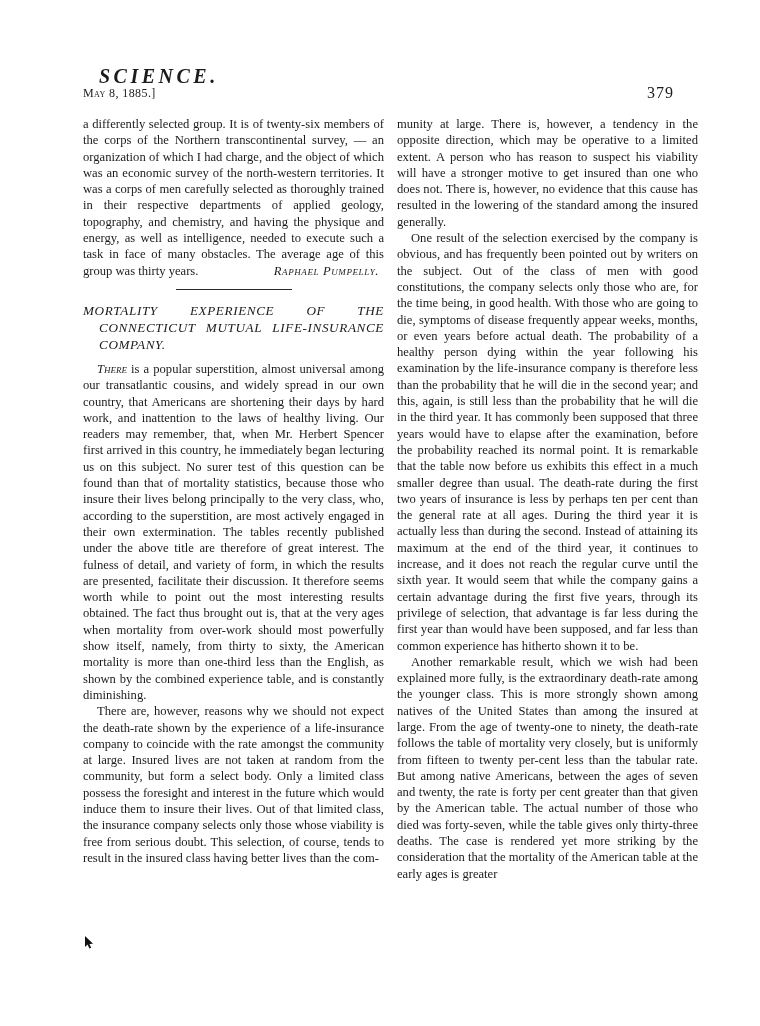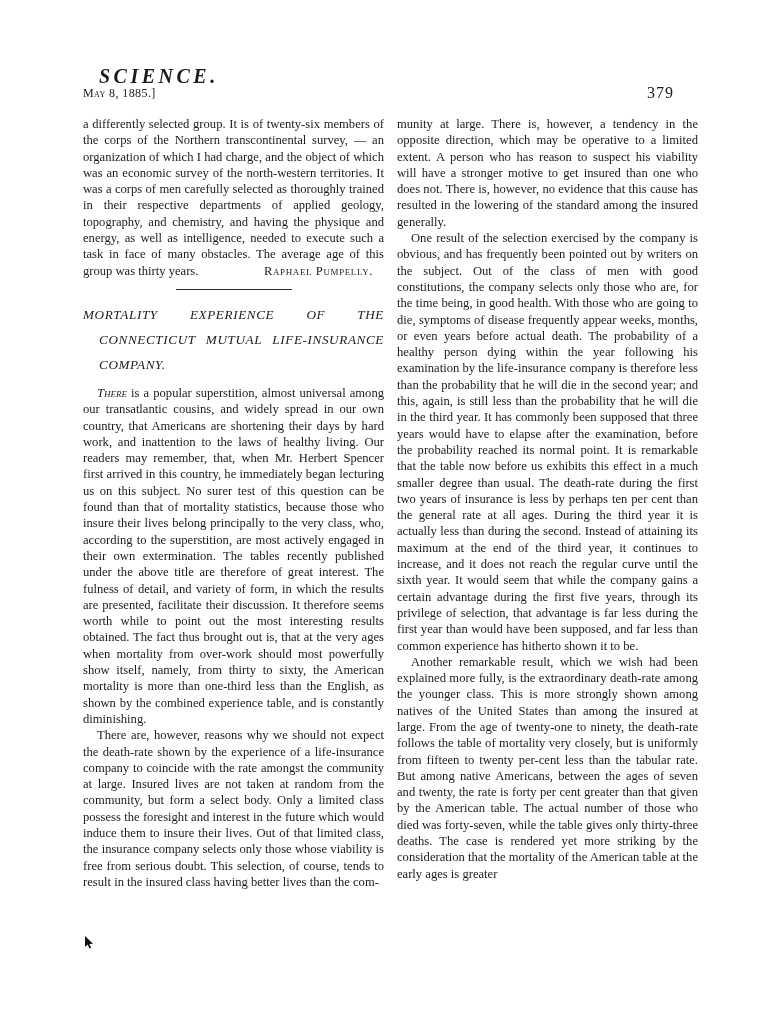--- a/index.html
+++ b/index.html
@@ -30,29 +30,29 @@
   .col {
     width: 301px; flex: 0 0 301px;
     font-size: 12.6px; line-height: 16.3px;
     text-align: justify;
   }
   .para { margin: 0; }
   .para.indent { text-indent: 14px; }
   .lead-caps { font-variant: small-caps; font-style: italic; }
   .signature {
     float: right; font-variant: small-caps;
-    margin-right: 11px; letter-spacing: 0.6px;
+    margin-right: 5px; letter-spacing: 0.6px; font-style: italic;
   }
   .rule {
     width: 116px; height: 0;
     border-top: 1.2px solid #2a2a2a;
     margin: 10px auto 12px auto;
   }
   .article-title {
-    font-size: 13.2px; line-height: 25px;
+    font-size: 13.2px; line-height: 17px;
     font-style: italic; font-weight: 400;
     letter-spacing: 0.6px; word-spacing: 4px;
     margin: 0 0 8px 0;
     padding-left: 16px; text-indent: -16px;
     text-align: justify;
   }
   .mouse-cursor { position: absolute; left: 85px; top: 936px; width: 9px; height: 13px; }
 </style>
 </head>
 <body>

